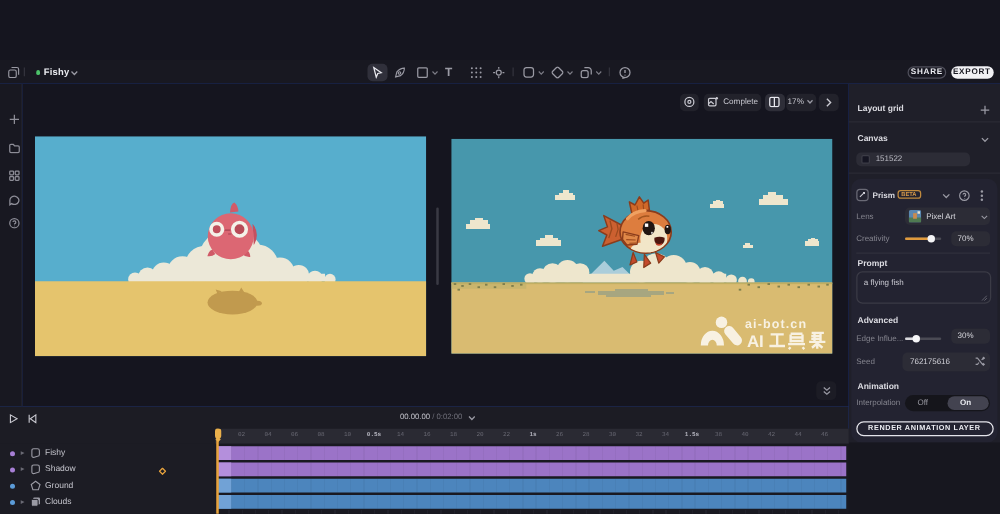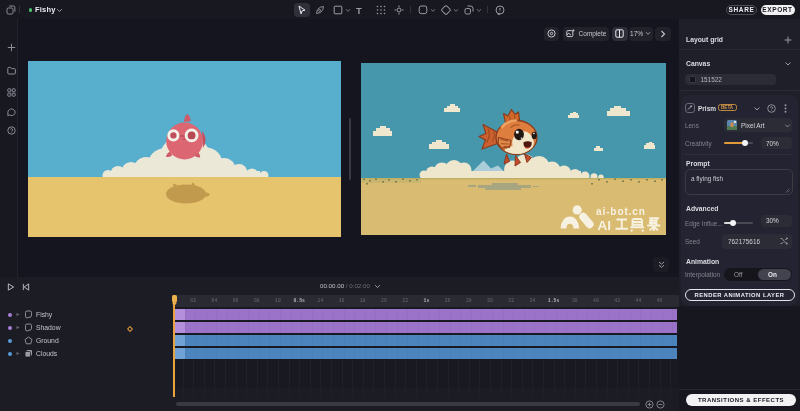--- a/index.html
+++ b/index.html
@@ -1,18 +1,18 @@
 <!DOCTYPE html>
 <html><head>
 <meta charset="utf-8">
 <style>
 * { margin:0; padding:0; box-sizing:border-box; }
 html,body { width:800px; height:411px; overflow:hidden; background:#15151f; font-family:"Liberation Sans", sans-serif; }
 .abs { position:absolute; }
-#stage { position:relative; width:800px; height:295px; background:#1d4ed8; }
+#stage { position:relative; width:800px; height:295px; background:#1d4ed8;margin-top:48px; }
 
 #topbar { left:0; top:0; width:800px; height:19px; background:#181821; }
 #fishy { left:35px; top:5px; font-size:7.5px; font-weight:700; color:#ecedf2; letter-spacing:.2px; }
 .toolbox { position:absolute; top:3px; height:14px; border-radius:4px; }
 .pill { position:absolute; border-radius:8px; font-size:6.5px; font-weight:700; letter-spacing:.6px; display:flex; align-items:center; justify-content:center; }
 
 #sidebar { left:0; top:19px; width:18px; height:258px; background:#181821; border-right:1px solid #23232c; }
 
 #canvas { left:18px; top:19px; width:661px; height:258px; background:#15151f; }
 .cbtn { position:absolute; top:7.5px; height:14px; background:#22222b; border-radius:4px; display:flex; align-items:center; justify-content:center; color:#c9c9d1; font-size:6.5px; }

